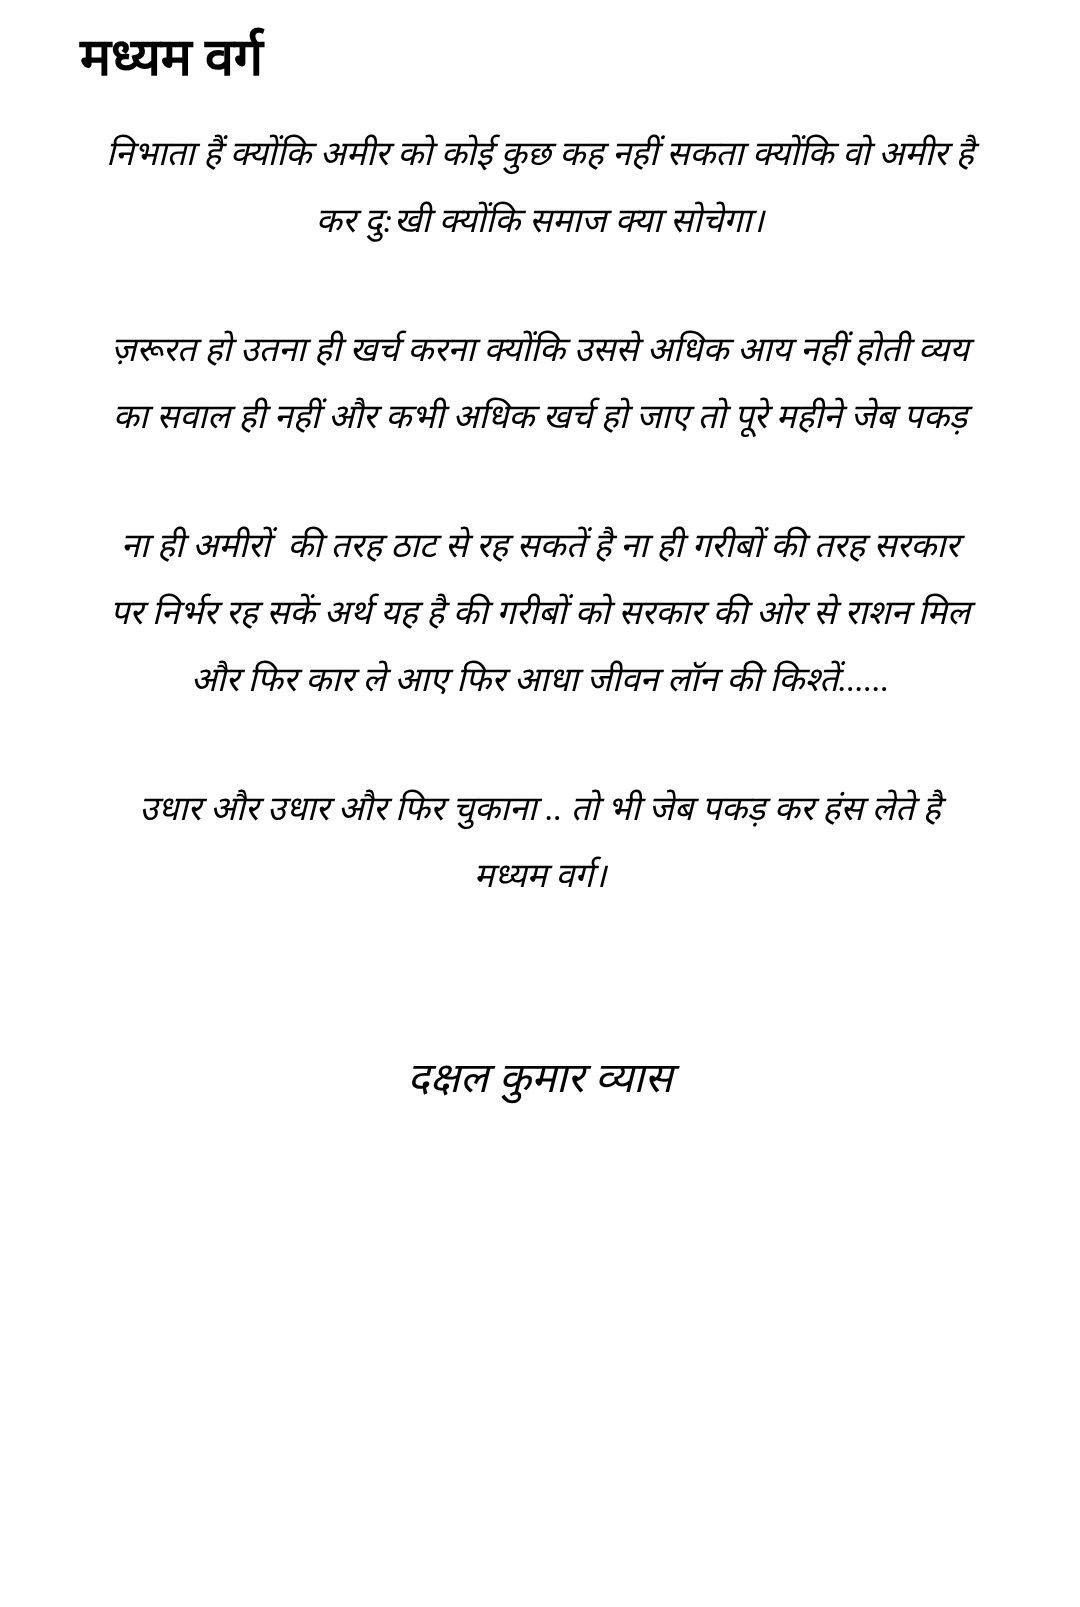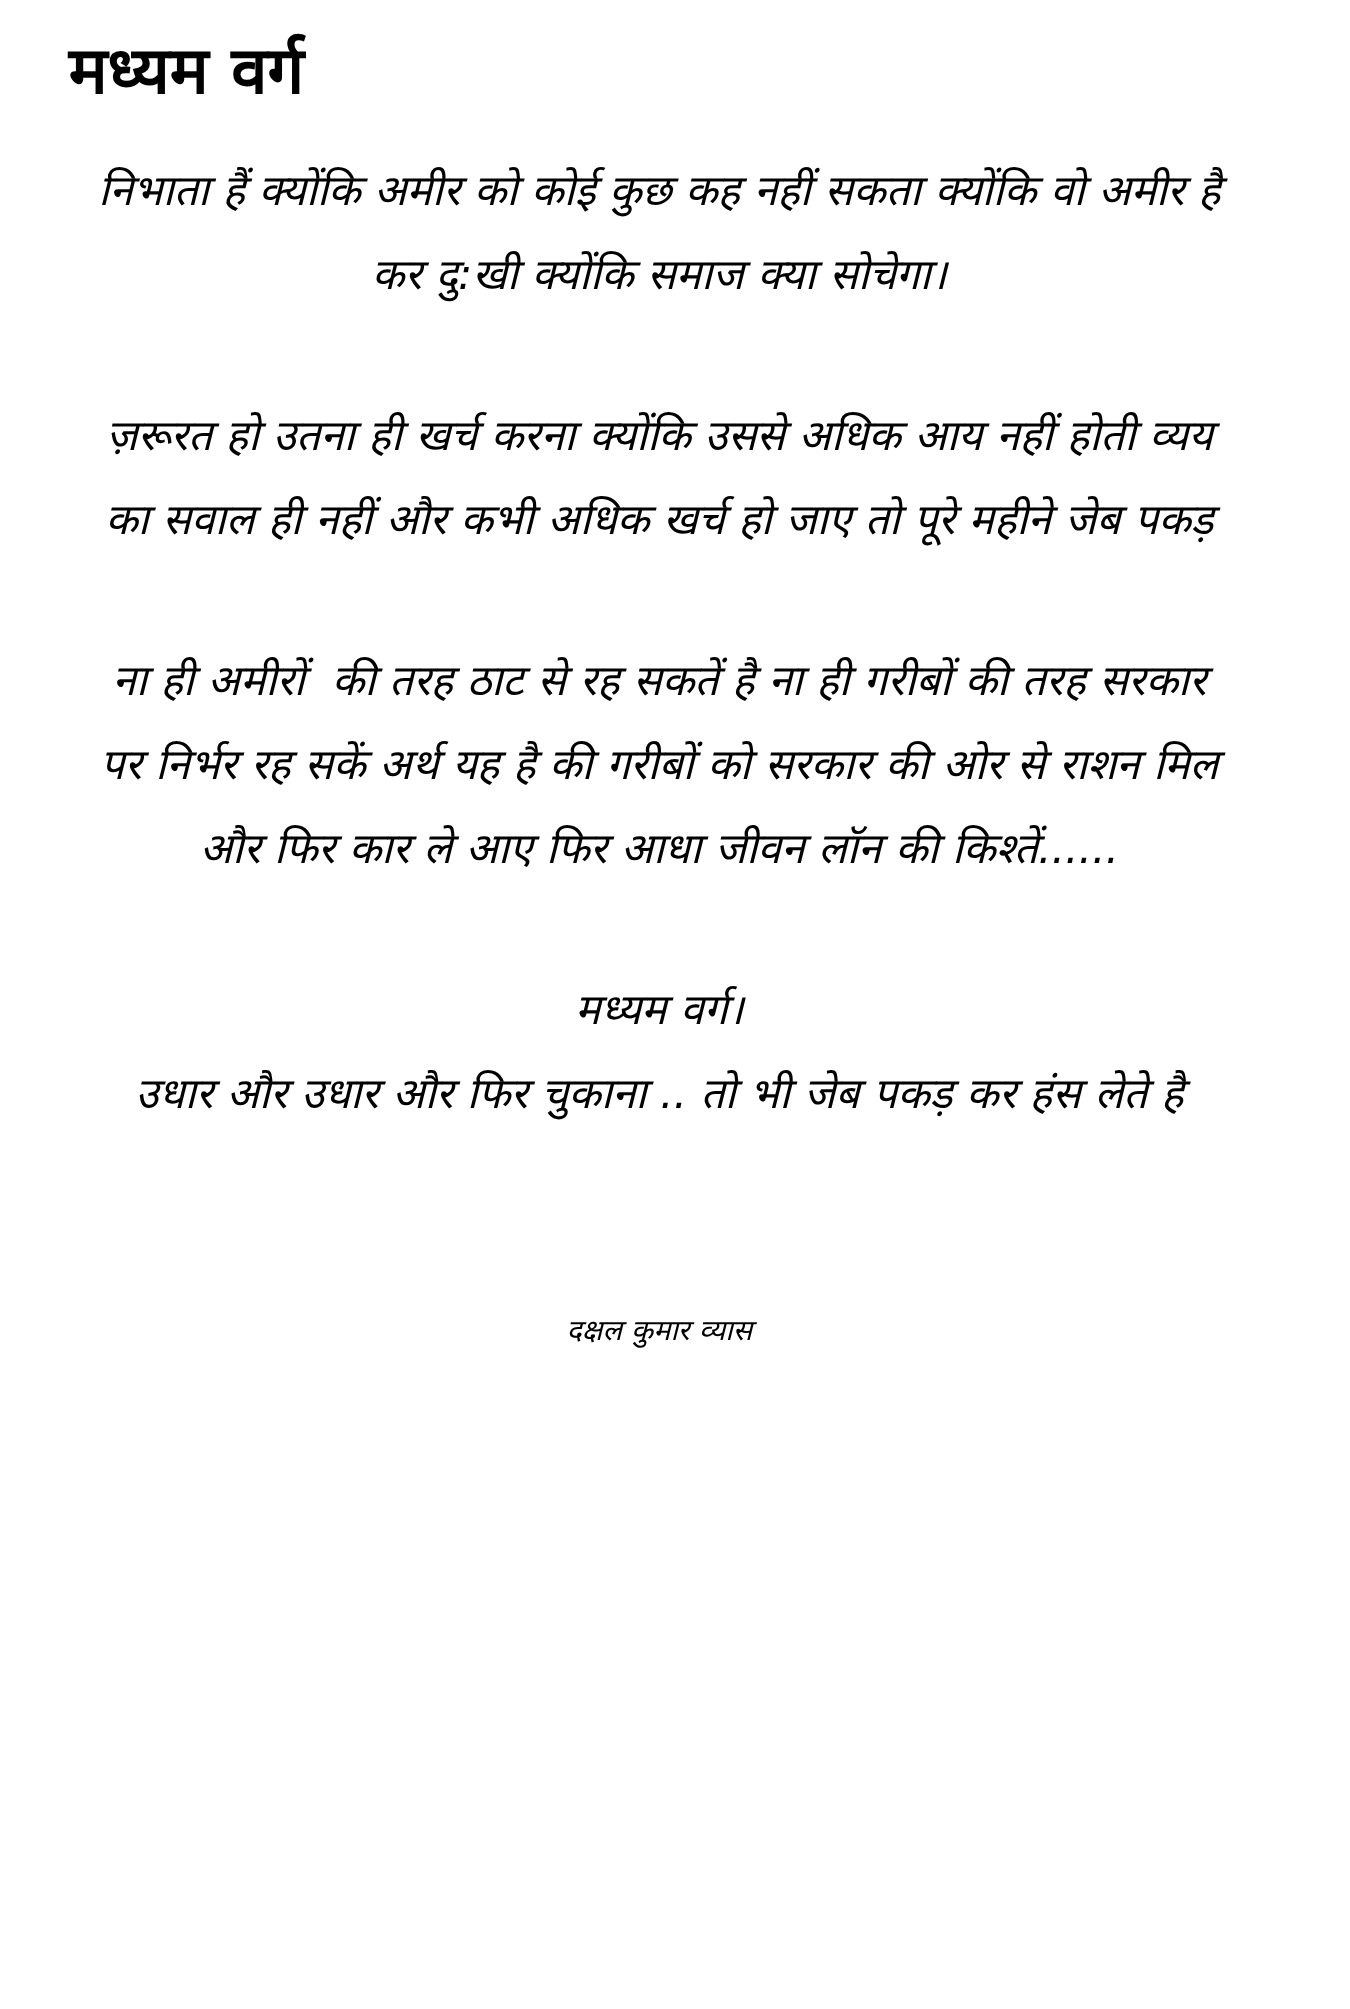--- a/index.html
+++ b/index.html
@@ -11,21 +11,22 @@
     width: 1080px;
     height: 1607px;
     font-family: "DejaVu Sans", sans-serif;
     color: #000000;
     overflow: hidden;
   }
   .page {
     width: 100%;
     height: 100%;
     box-sizing: border-box;
-    padding: 28px 55px 0 30px;
+    padding: 28px 55px 0 55px;
+    font-family: Liberation Serif, serif;
   }
   .title {
     font-size: 52px;
     font-weight: 700;
     font-style: normal;
     margin: 0 0 0 25px;
     line-height: 1.15;
     letter-spacing: 0px;
   }
   .poem {
@@ -38,21 +39,21 @@
     margin: 0 0 62px 0;
   }
   .line {
     line-height: 67px;
     white-space: pre-wrap;
   }
   .author-block {
     margin-top: 138px;
     text-align: center;
     font-style: italic;
-    font-size: 23px;
+    font-size: 42px;
   }
 </style>
 </head>
 <body>
 
 <div class="page">
 
   <h1 class="title">मध्यम वर्ग</h1>
 
   <div class="poem">
@@ -67,20 +68,20 @@
       <div class="line">का सवाल ही नहीं और कभी अधिक खर्च हो जाए तो पूरे महीने जेब पकड़</div>
     </section>
 
     <section class="stanza">
       <div class="line">ना ही अमीरों  की तरह ठाट से रह सकतें है ना ही गरीबों की तरह सरकार</div>
       <div class="line">पर निर्भर रह सकें अर्थ यह है की गरीबों को सरकार की ओर से राशन मिल</div>
       <div class="line">और फिर कार ले आए फिर आधा जीवन लॉन की किश्तें......</div>
     </section>
 
     <section class="stanza">
+      <div class="line">उधार और उधार और फिर चुकाना .. तो भी जेब पकड़ कर हंस लेते है</div>
       <div class="line">मध्यम वर्ग।</div>
-      <div class="line">उधार और उधार और फिर चुकाना .. तो भी जेब पकड़ कर हंस लेते है</div>
     </section>
 
     <div class="author-block">दक्षल कुमार व्यास</div>
 
   </div>
 </div>
 
 </body></html>

